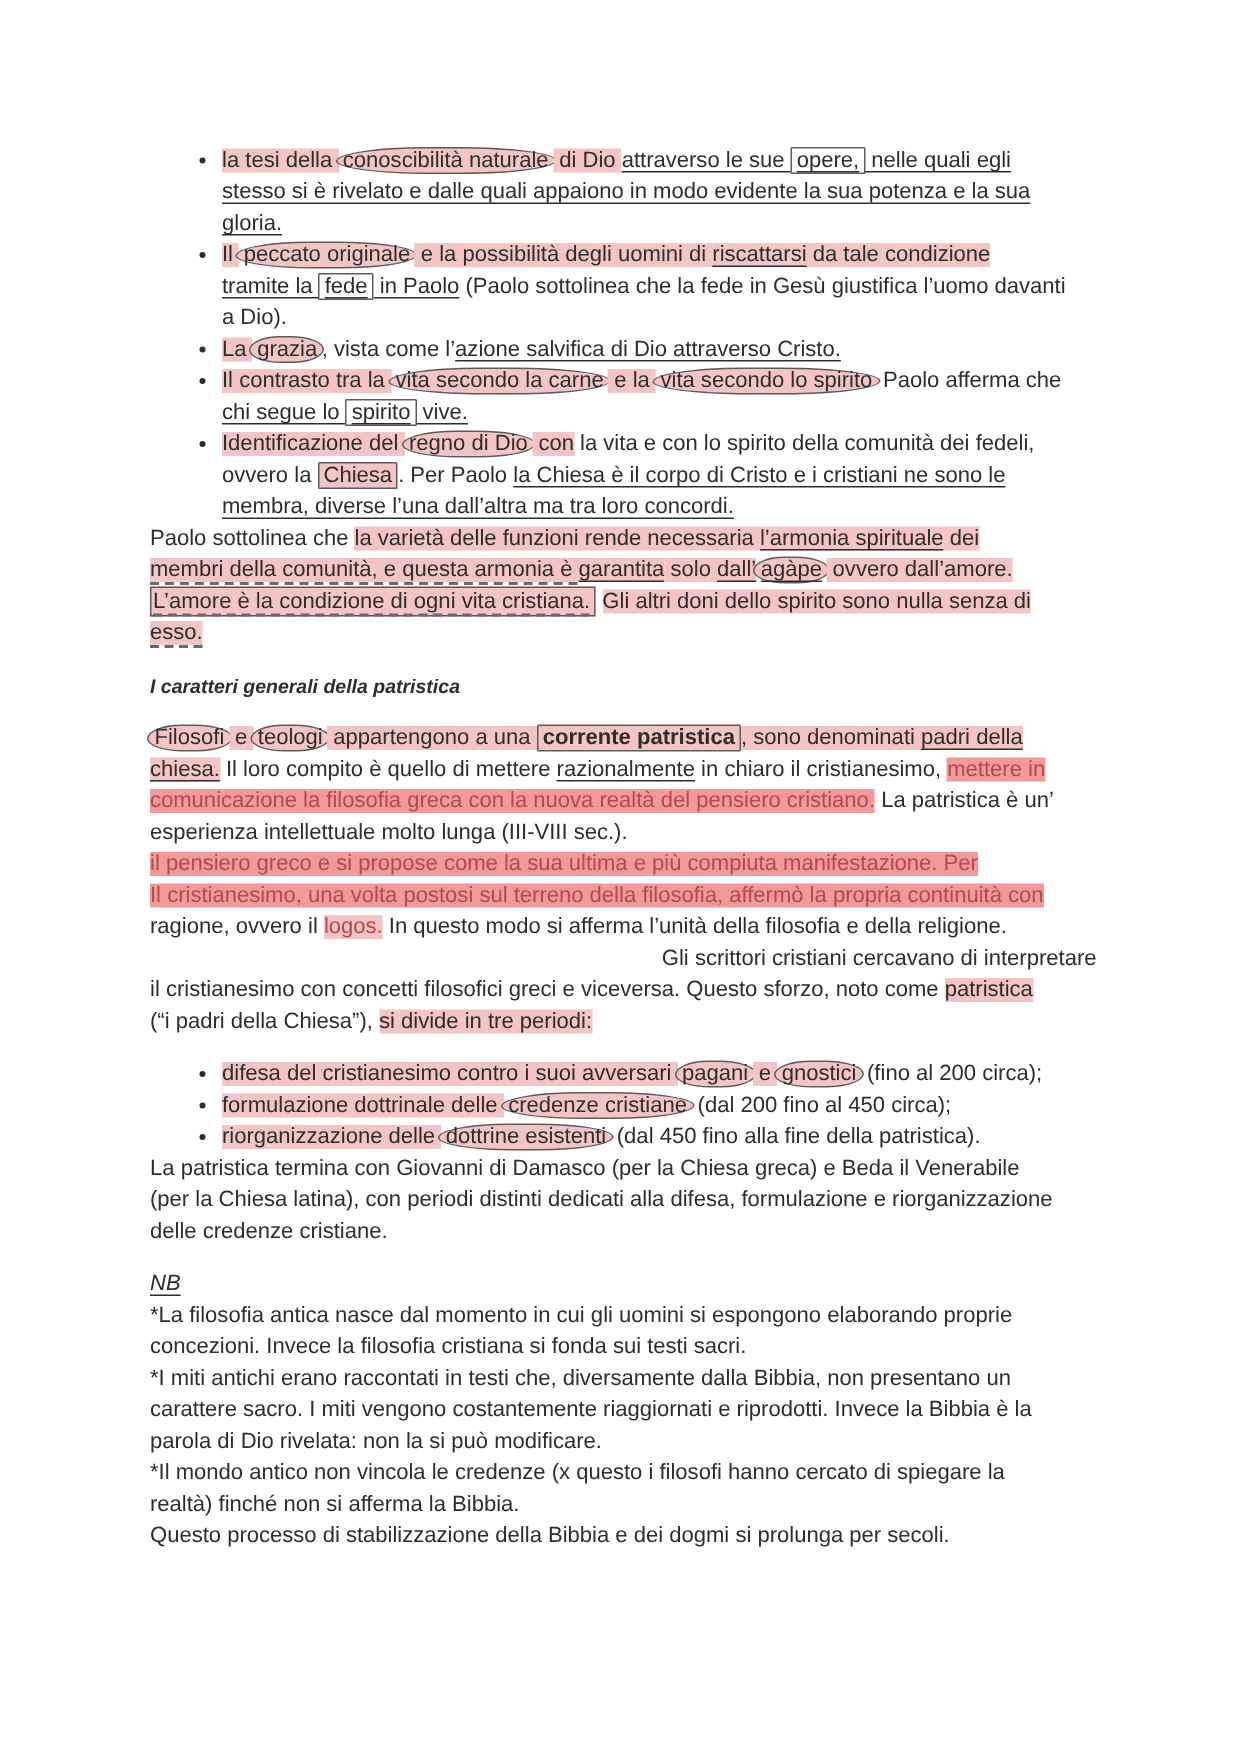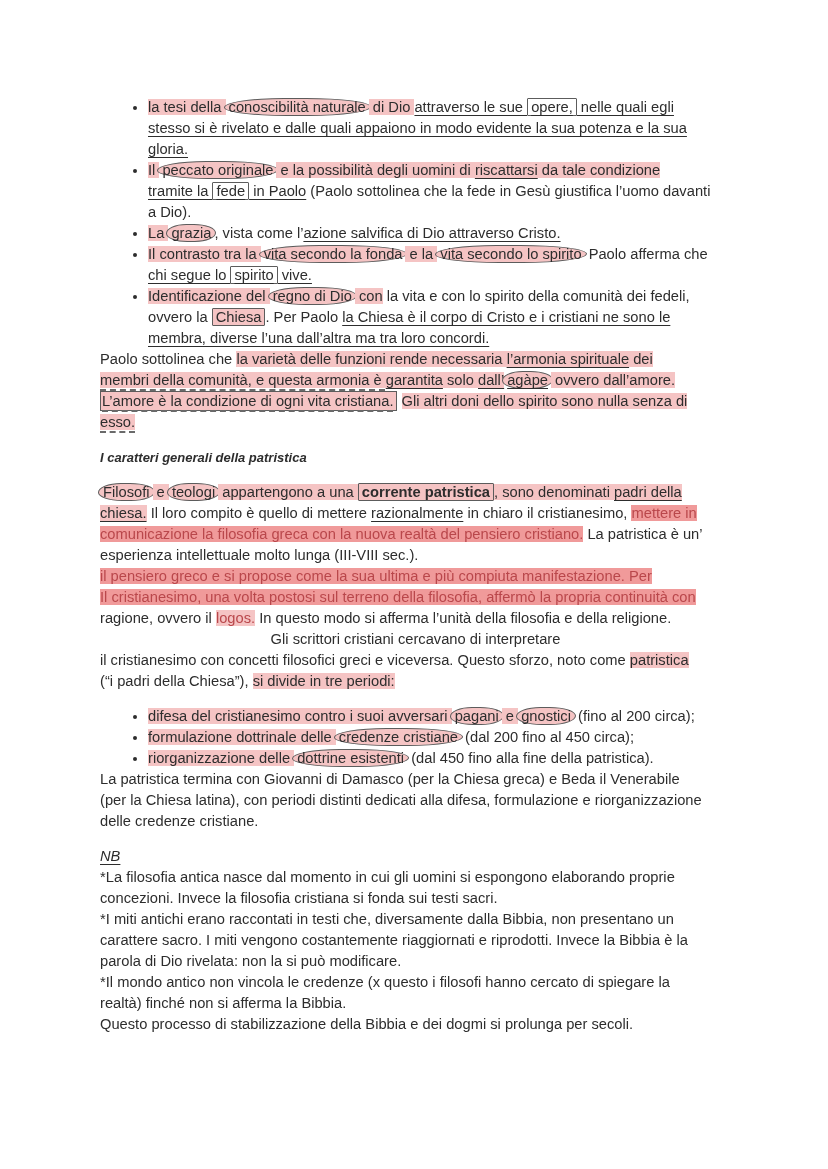--- a/index.html
+++ b/index.html
@@ -11,21 +11,21 @@
     padding:97px 97px 40px 100px;
     background:#ffffff;
     font-family:"Liberation Sans", sans-serif;
     font-size:14.7px;
     line-height:21px;
     color:var(--ink,#2d2d2d);
   }
   .block{margin:0 0 14px 0;}
   .block:last-child{margin-bottom:0;}
   .line{white-space:nowrap;}
-  .line.right{text-align:center;}
+  .line.right{text-align:right;}
   ul.doc-list{margin:0;padding:0 0 0 48px;list-style:disc;}
   ul.doc-list li{margin:0;padding:0;}
   .heading{font-weight:bold;font-style:italic;font-size:13px;}
   
   .hl{background:var(--hl,#f5c4c4);}
   .hl2{background:var(--hl2,#f19b9b);}
   .red{color:var(--red,#b9474b);}
   .b{font-weight:bold;}
   .i{font-style:italic;}
   .u{text-decoration:underline;text-decoration-thickness:1.2px;text-underline-offset:2.5px;}
@@ -59,21 +59,21 @@
       </li>
       <li>
         <div class="line"><span class="hl">Il </span><span class="hl circle">peccato originale</span><span class="hl"> e la possibilità degli uomini di </span><span class="hl u">riscattarsi</span><span class="hl"> da tale condizione</span></div>
         <div class="line"><span class="u">tramite la </span><span class="u box">fede</span><span class="u"> in Paolo</span><span> (Paolo sottolinea che la fede in Gesù giustifica l’uomo davanti</span></div>
         <div class="line"><span>a Dio).</span></div>
       </li>
       <li>
         <div class="line"><span class="hl">La </span><span class="hl circle">grazia</span><span>, vista come l’</span><span class="u">azione salvifica di Dio attraverso Cristo.</span></div>
       </li>
       <li>
-        <div class="line"><span class="hl">Il contrasto tra la </span><span class="hl circle">vita secondo la fonda</span><span class="hl"> e la </span><span class="hl circle">vita secondo lo spirito</span><span> Paolo afferma che</span></div>
+        <div class="line"><span class="hl">Il contrasto tra la </span><span class="hl circle">vita secondo la carne</span><span class="hl"> e la </span><span class="hl circle">vita secondo lo spirito</span><span> Paolo afferma che</span></div>
         <div class="line"><span class="u">chi segue lo </span><span class="u box">spirito</span><span class="u"> vive.</span></div>
       </li>
       <li>
         <div class="line"><span class="hl">Identificazione del </span><span class="hl circle">regno di Dio</span><span class="hl"> con</span><span> la vita e con lo spirito della comunità dei fedeli,</span></div>
         <div class="line"><span>ovvero la </span><span class="hl box">Chiesa</span><span>. Per Paolo </span><span class="u">la Chiesa è il corpo di Cristo e i cristiani ne  sono le</span></div>
         <div class="line"><span class="u">membra, diverse l’una dall’altra ma tra loro concordi.</span></div>
       </li>
     </ul>
     <div class="block">
       <div class="line"><span>Paolo sottolinea che </span><span class="hl">la varietà delle funzioni rende necessaria </span><span class="hl u">l’armonia spirituale</span><span class="hl"> dei</span></div>

